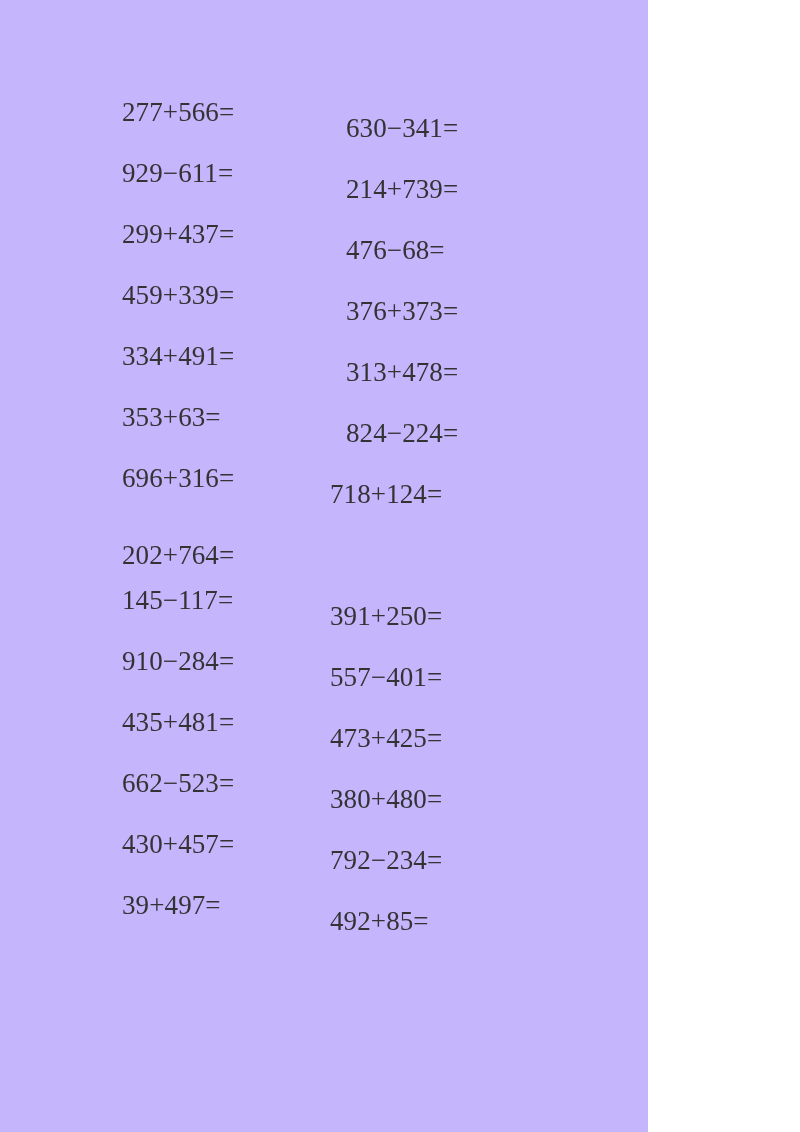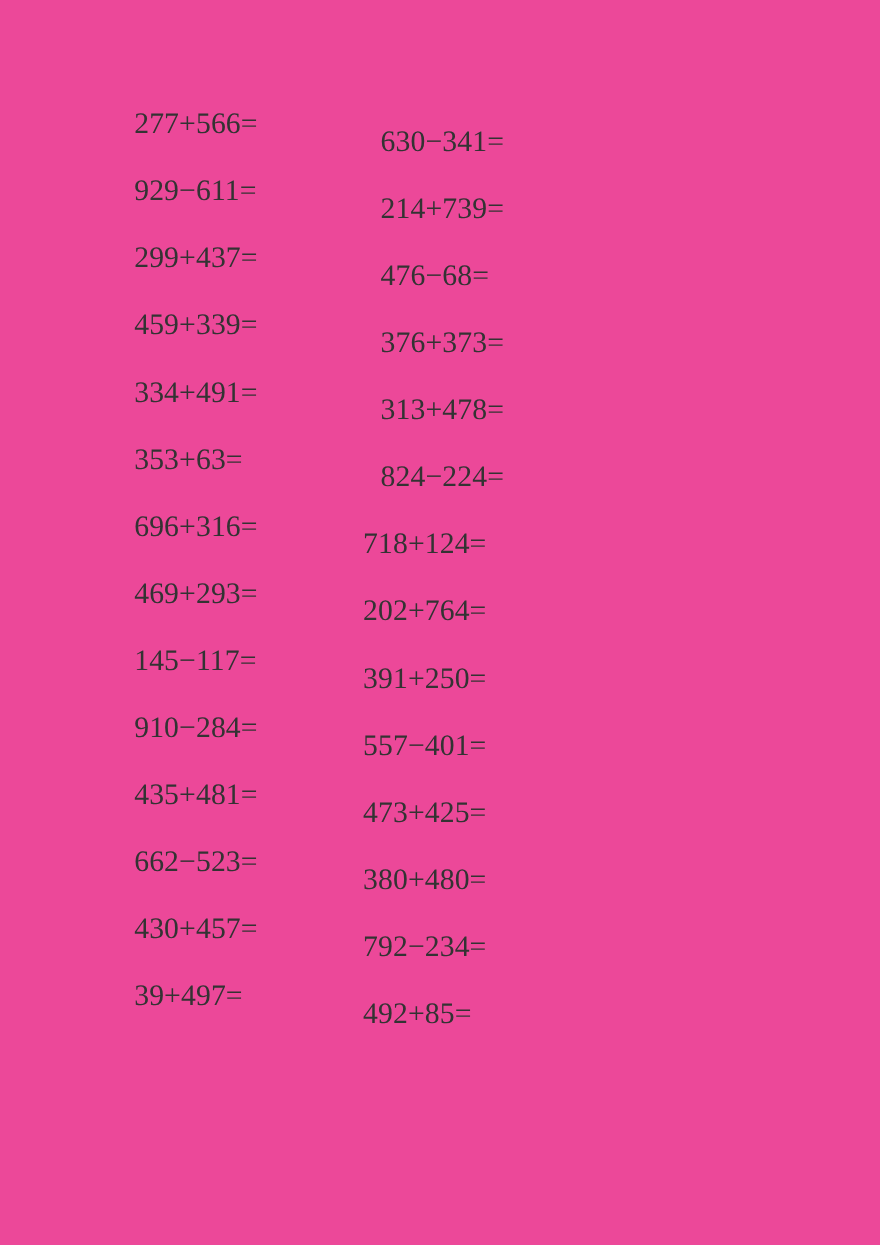--- a/index.html
+++ b/index.html
@@ -12,23 +12,23 @@
     width: 800px;
     height: 1132px;
     position: relative;
     overflow: hidden;
     font-family: "Liberation Serif", "DejaVu Serif", serif;
   }
   #worksheet-page {
     position: absolute;
     left: 0;
     top: 0;
-    width: 800px;
+    width: 648px;
     height: 1132px;
-    background: #ec4899;
+    background: #c4b5fd;
   }
   #problem-grid {
     position: absolute;
     left: 122px;
     top: 97px;
     width: 420px;
   }
   .problem-row {
     height: 61px;
     display: flex;
@@ -83,21 +83,20 @@
       </div>
       <div class="problem-row">
         <div class="problem-cell col-left">353+63=</div>
         <div class="problem-cell col-right indent-right">824−224=</div>
       </div>
       <div class="problem-row">
         <div class="problem-cell col-left">696+316=</div>
         <div class="problem-cell col-right">718+124=</div>
       </div>
       <div class="problem-row">
-        <div class="problem-cell col-left">469+293=</div>
         <div class="problem-cell col-right">202+764=</div>
       </div>
       <div class="problem-row">
         <div class="problem-cell col-left">145−117=</div>
         <div class="problem-cell col-right">391+250=</div>
       </div>
       <div class="problem-row">
         <div class="problem-cell col-left">910−284=</div>
         <div class="problem-cell col-right">557−401=</div>
       </div>

